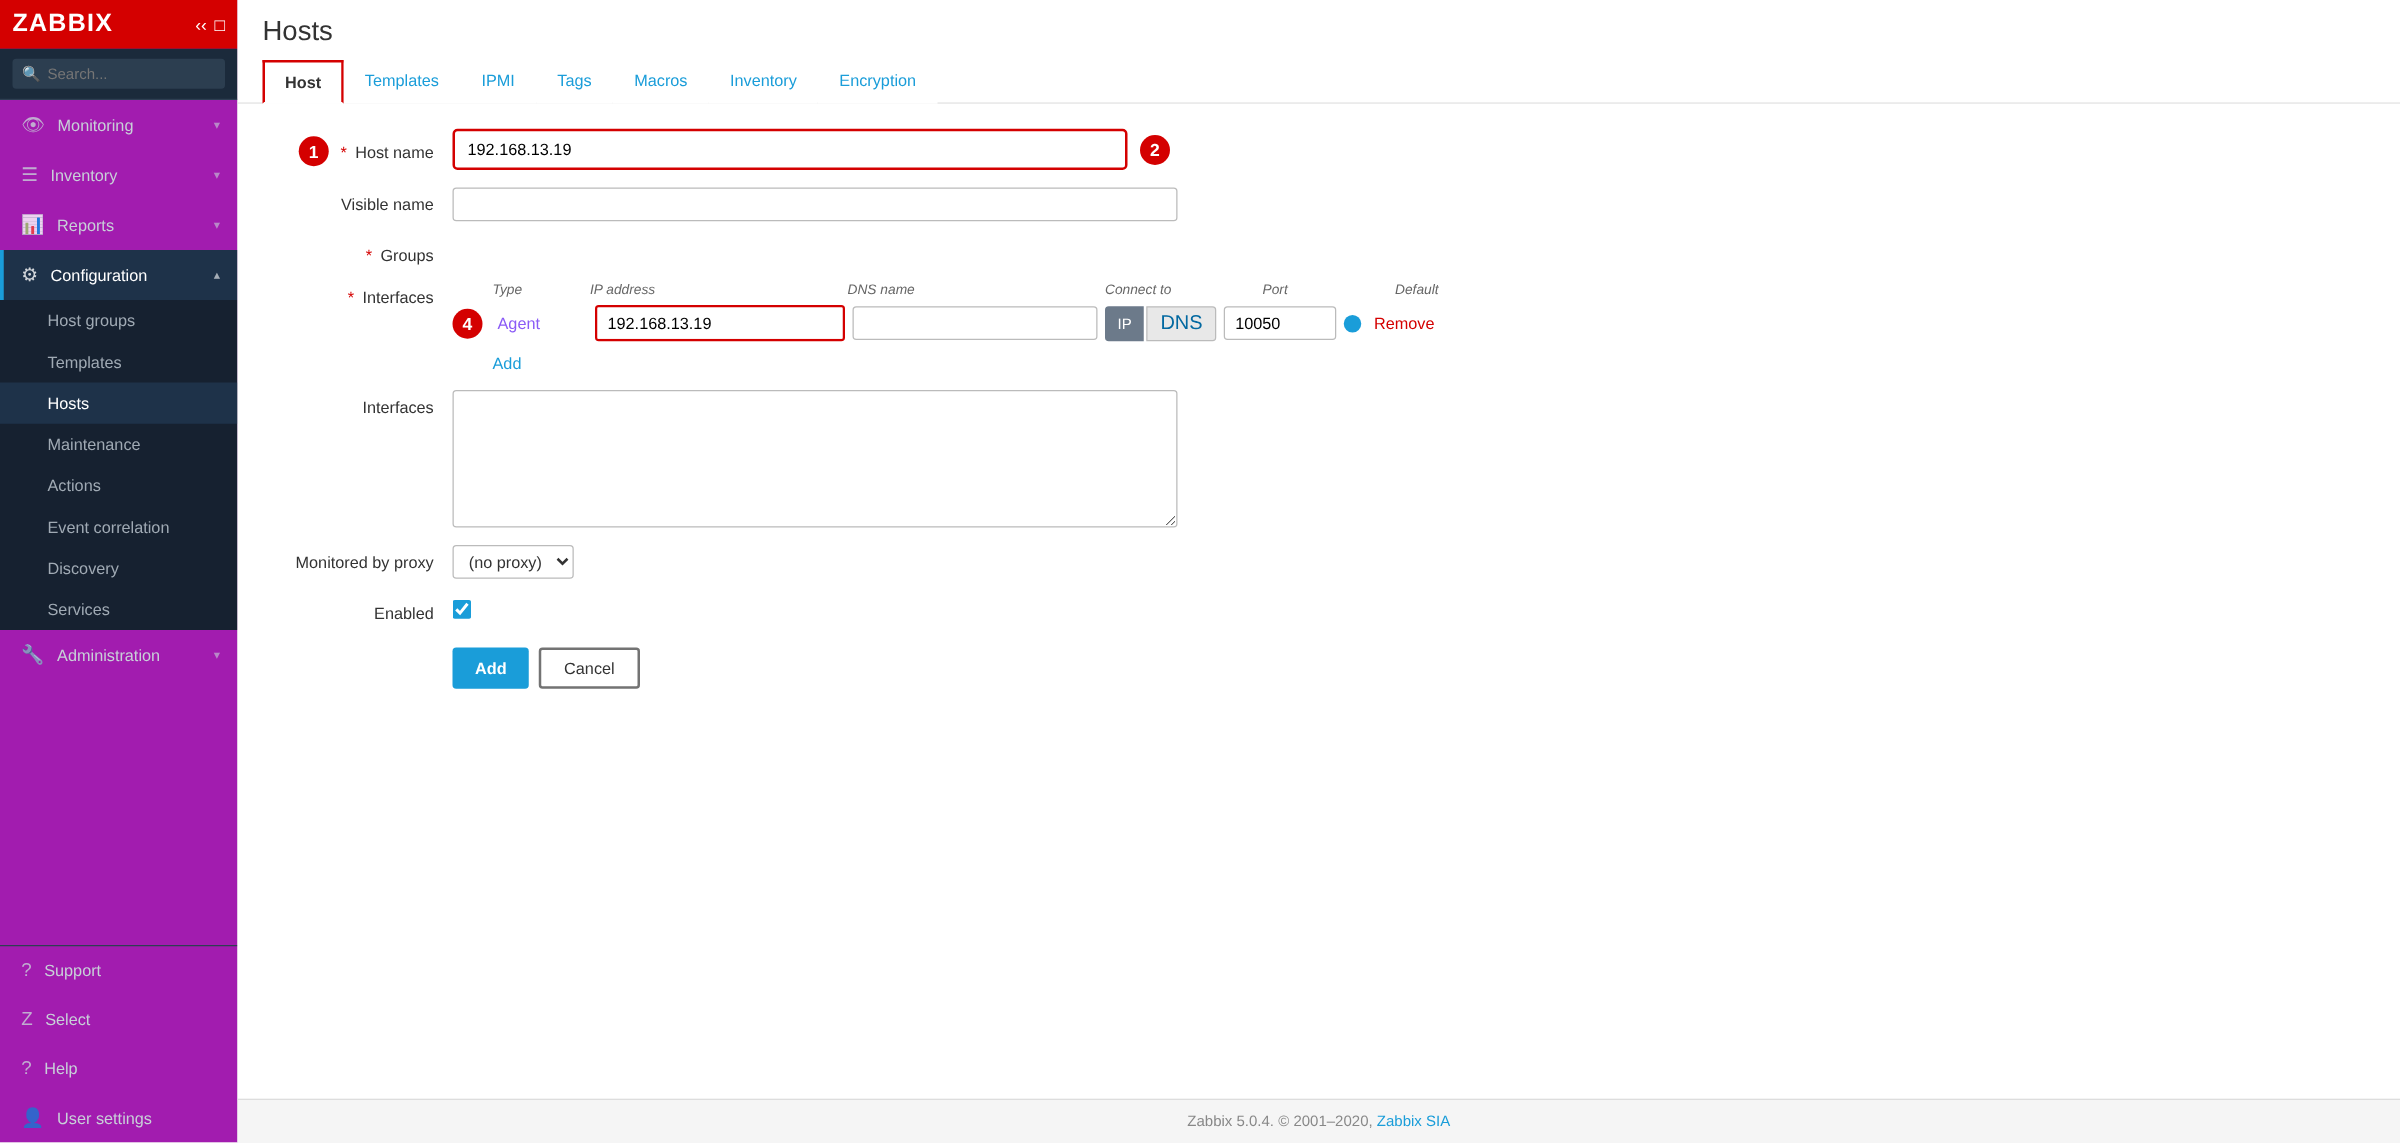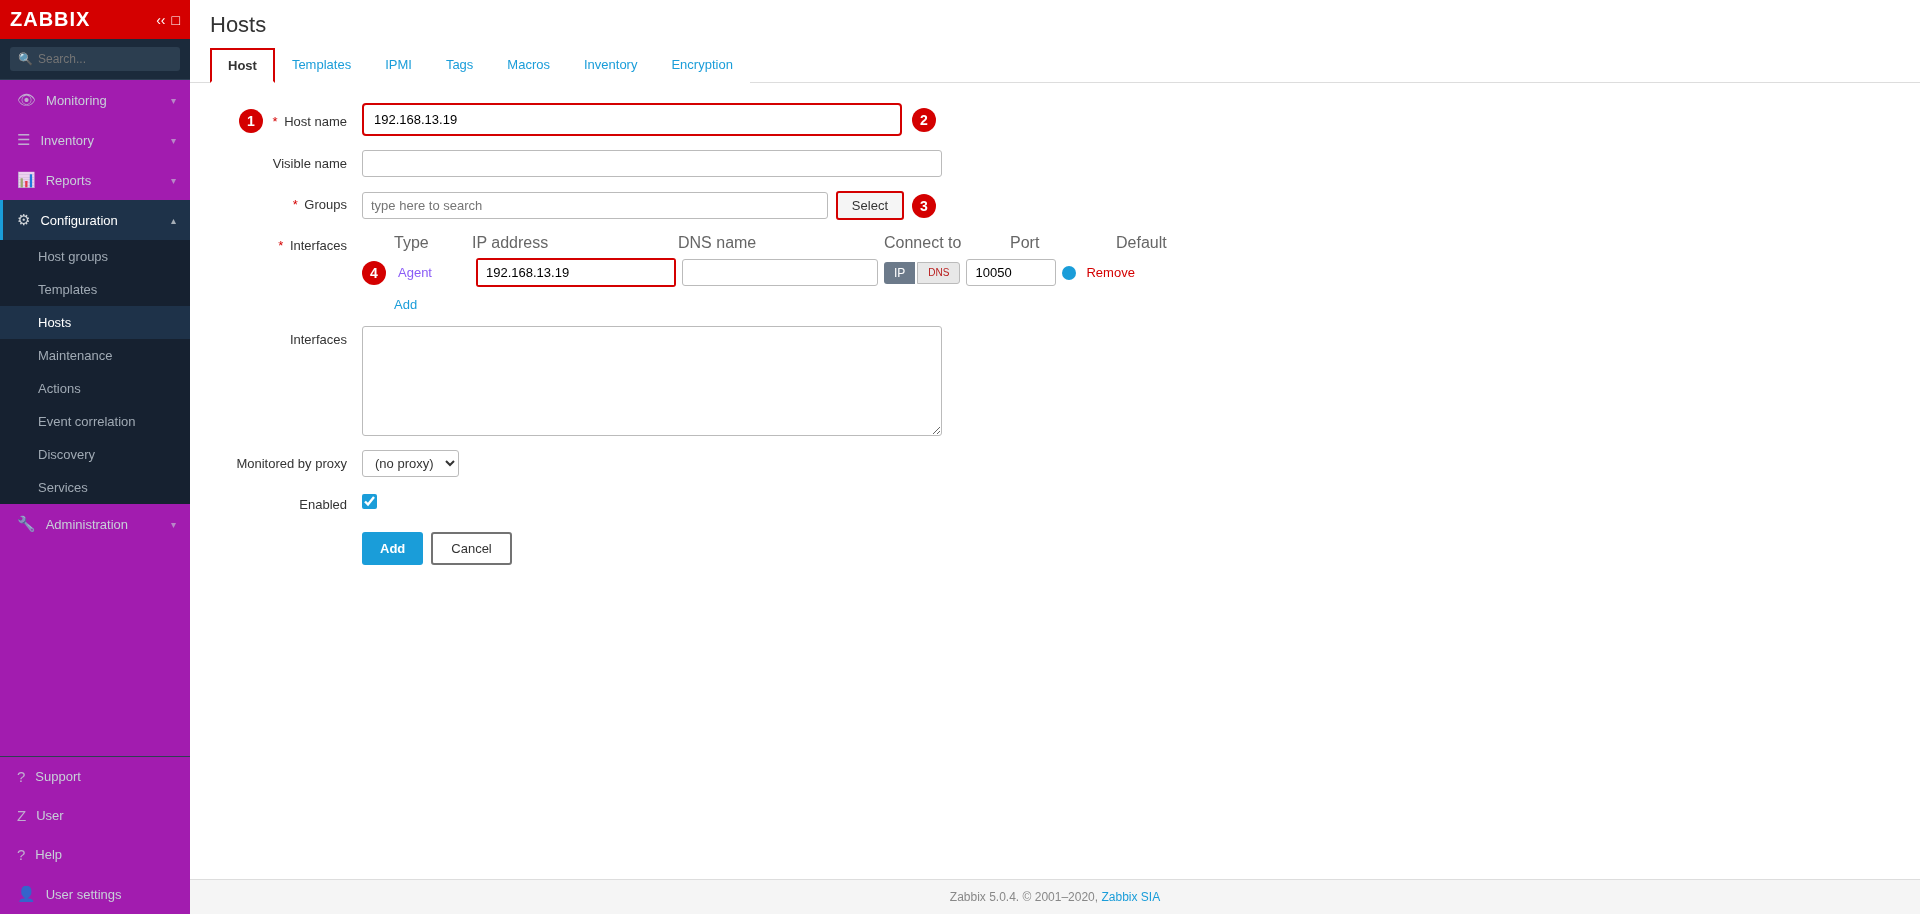--- a/index.html
+++ b/index.html
@@ -198,25 +198,25 @@
       background: #6c7a8a;
       color: white;
       border: none;
       border-radius: 3px 0 0 3px;
       cursor: pointer;
       font-size: 12px;
     }
     .btn-dns {
       padding: 4px 10px;
       background: #e8e8e8;
-      color: #b91c1c;
+      color: #0369a1;
       border: 1px solid #bbb;
       border-radius: 0 3px 3px 0;
       cursor: pointer;
-      font-size: 10px;
+      font-size: 16px;
     }
     .radio-circle {
       width: 14px;
       height: 14px;
       border-radius: 50%;
       background: #1a9dd9;
       display: inline-block;
       margin-right: 4px;
       vertical-align: middle;
     }
@@ -384,21 +384,21 @@
     </div>
   </div>
 
   <div class="sidebar-bottom">
     <div class="nav-item">
       <span class="nav-icon">?</span>
       <span>Support</span>
     </div>
     <div class="nav-item">
       <span class="nav-icon">Z</span>
-      <span>User</span>
+      <span>Select</span>
     </div>
     <div class="nav-item">
       <span class="nav-icon">?</span>
       <span>Help</span>
     </div>
     <div class="nav-item">
       <span class="nav-icon">👤</span>
       <span>User settings</span>
     </div>
   </div>
@@ -455,37 +455,30 @@
       <div class="form-input">
         <input type="text" value="" style="">
       </div>
     </div>
 
     <div class="form-row">
       <div class="form-label">
         <span class="required-star">*</span>
         <span>Groups</span>
       </div>
-      <div style="flex:1; max-width:580px;">
-        <div class="groups-row">
-          <input type="text" style="flex: 1 1 0%; padding: 5px 8px; border: 1px solid rgb(187, 187, 187); border-radius: 3px; font-size: 13px; color: rgb(153, 153, 153); outline: none;" placeholder="type here to search">
-          <button class="select-btn">Select</button>
-          <span class="annotation">3</span>
-        </div>
-      </div>
     </div>
 
     <div class="form-row" style="align-items: flex-start;">
       <div class="form-label" style="padding-top: 4px;">
         <span class="required-star">*</span>
         <span>Interfaces</span>
       </div>
       <div style="flex:1;">
 
-        <div style="display:flex; align-items:center; gap:6px; font-size:16px; color:#666; margin-bottom:6px; padding-left: 32px;">
+        <div style="display:flex; align-items:center; gap:6px; font-size:11px; color:#666; margin-bottom:6px; padding-left: 32px; font-style: italic;">
           <span style="width:72px;">Type</span>
           <span style="width:200px;">IP address</span>
           <span style="width:200px;">DNS name</span>
           <span style="width:120px;">Connect to</span>
           <span style="width:100px;">Port</span>
           <span style="width:80px;">Default</span>
         </div>
 
         <div style="display:flex; align-items:center; gap:6px;">
           <span class="annotation">4</span>

